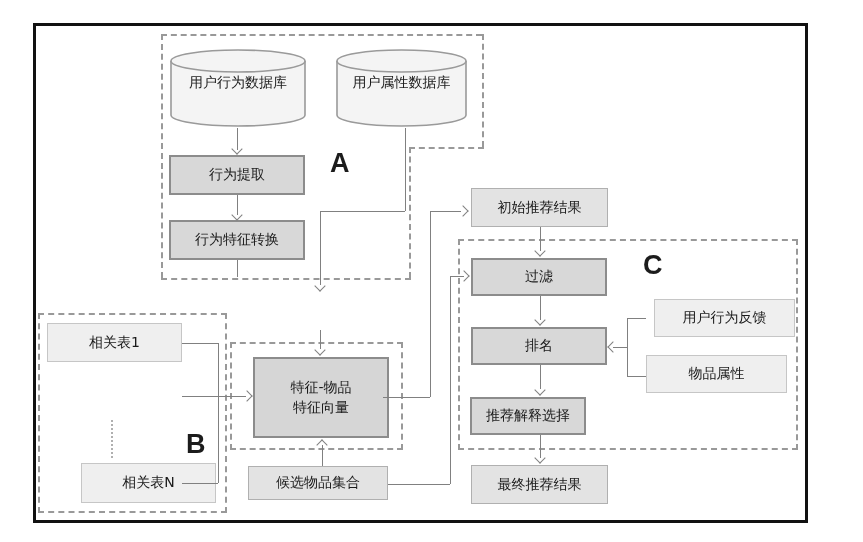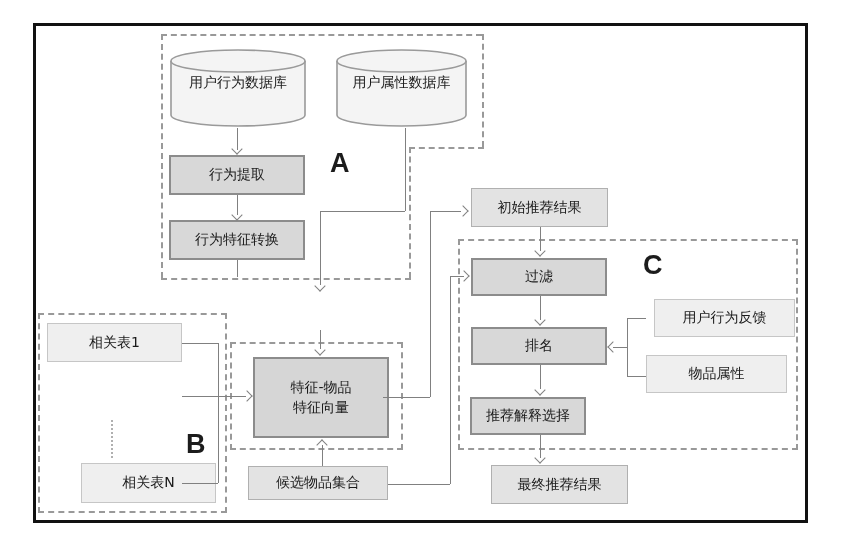--- a/index.html
+++ b/index.html
@@ -79,21 +79,21 @@
   <div class="node lighter" style="left:47px;top:323px;width:135px;height:39px;">相关表1</div>
   <div class="node lighter" style="left:47px;top:463px;width:135px;height:40px;margin-left:34px;">相关表N</div>
   <div class="dots-v" style="left:111px;top:420px;height:38px;"></div>
 
   <div class="node light" style="left:471px;top:188px;width:137px;height:39px;">初始推荐结果</div>
 
   <div class="node light" style="left:248px;top:466px;width:140px;height:34px;">候选物品集合</div>
   <div class="node mid" style="left:471px;top:258px;width:136px;height:38px;">过滤</div>
   <div class="node mid" style="left:471px;top:327px;width:136px;height:38px;">排名</div>
   <div class="node mid" style="left:470px;top:397px;width:116px;height:38px;">推荐解释选择</div>
-  <div class="node light" style="left:471px;top:465px;width:137px;height:39px;margin-left:20px;">最终推荐结果</div>
+  <div class="node light" style="left:471px;top:465px;width:137px;height:39px;">最终推荐结果</div>
 
   <div class="node lighter" style="left:646px;top:299px;width:141px;height:38px;margin-left:8px;">用户行为反馈</div>
   <div class="node lighter" style="left:646px;top:355px;width:141px;height:38px;text-align:right;">物品属性</div>
 
   <div class="line-v" style="left:237px;top:128px;height:22px;"></div>
   <div class="arrow a-down" style="left:233px;top:145px;"></div>
 
   <div class="line-v" style="left:237px;top:195px;height:20px;"></div>
   <div class="arrow a-down" style="left:233px;top:211px;"></div>
 

